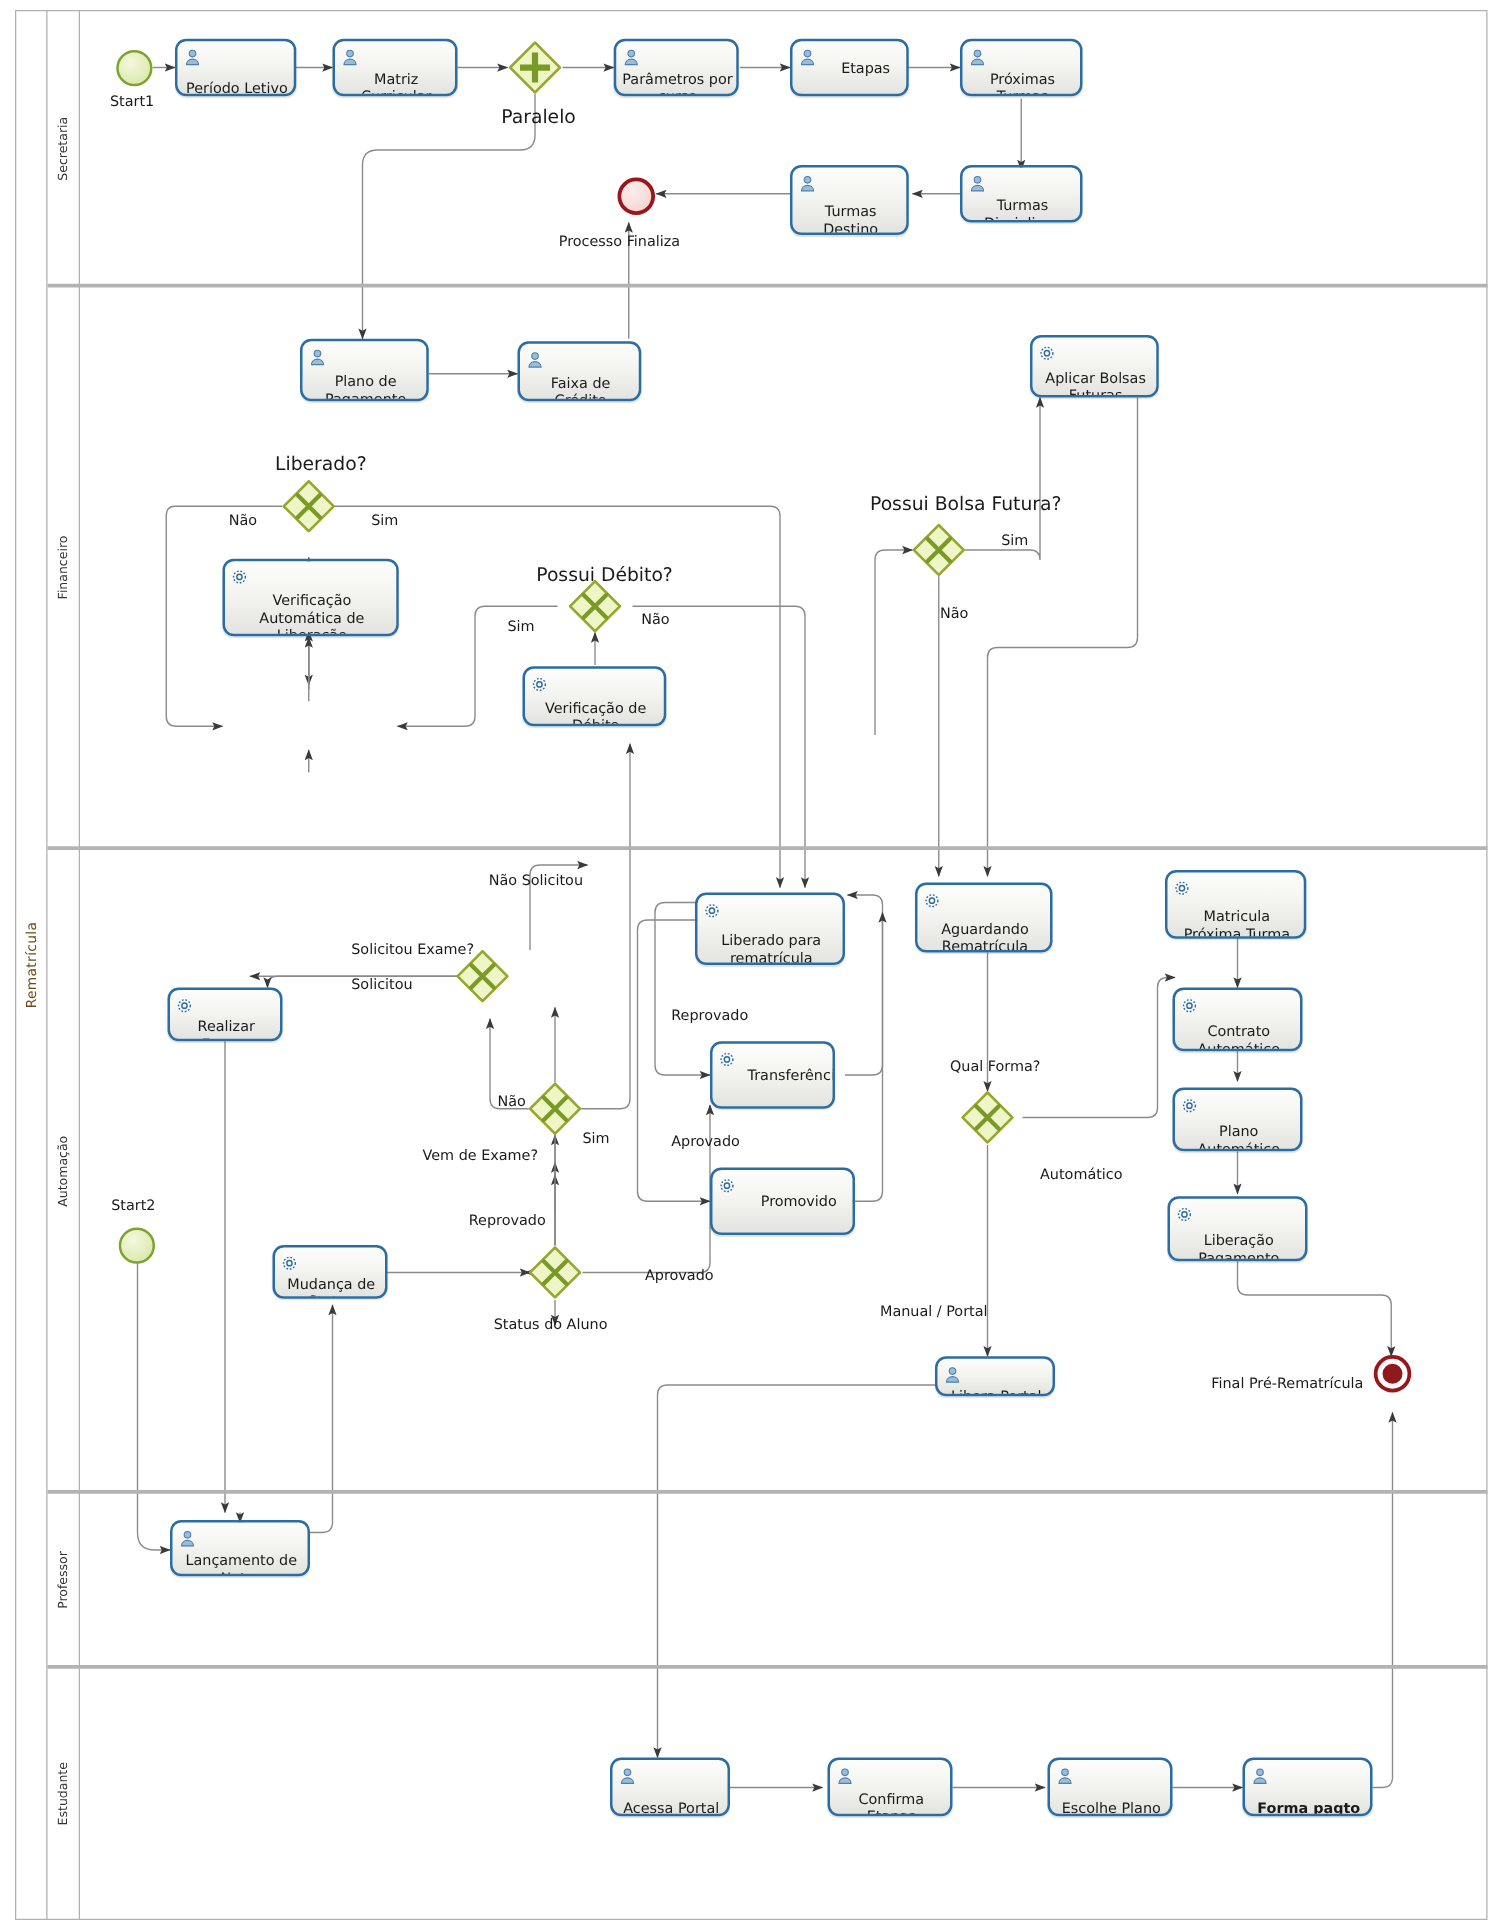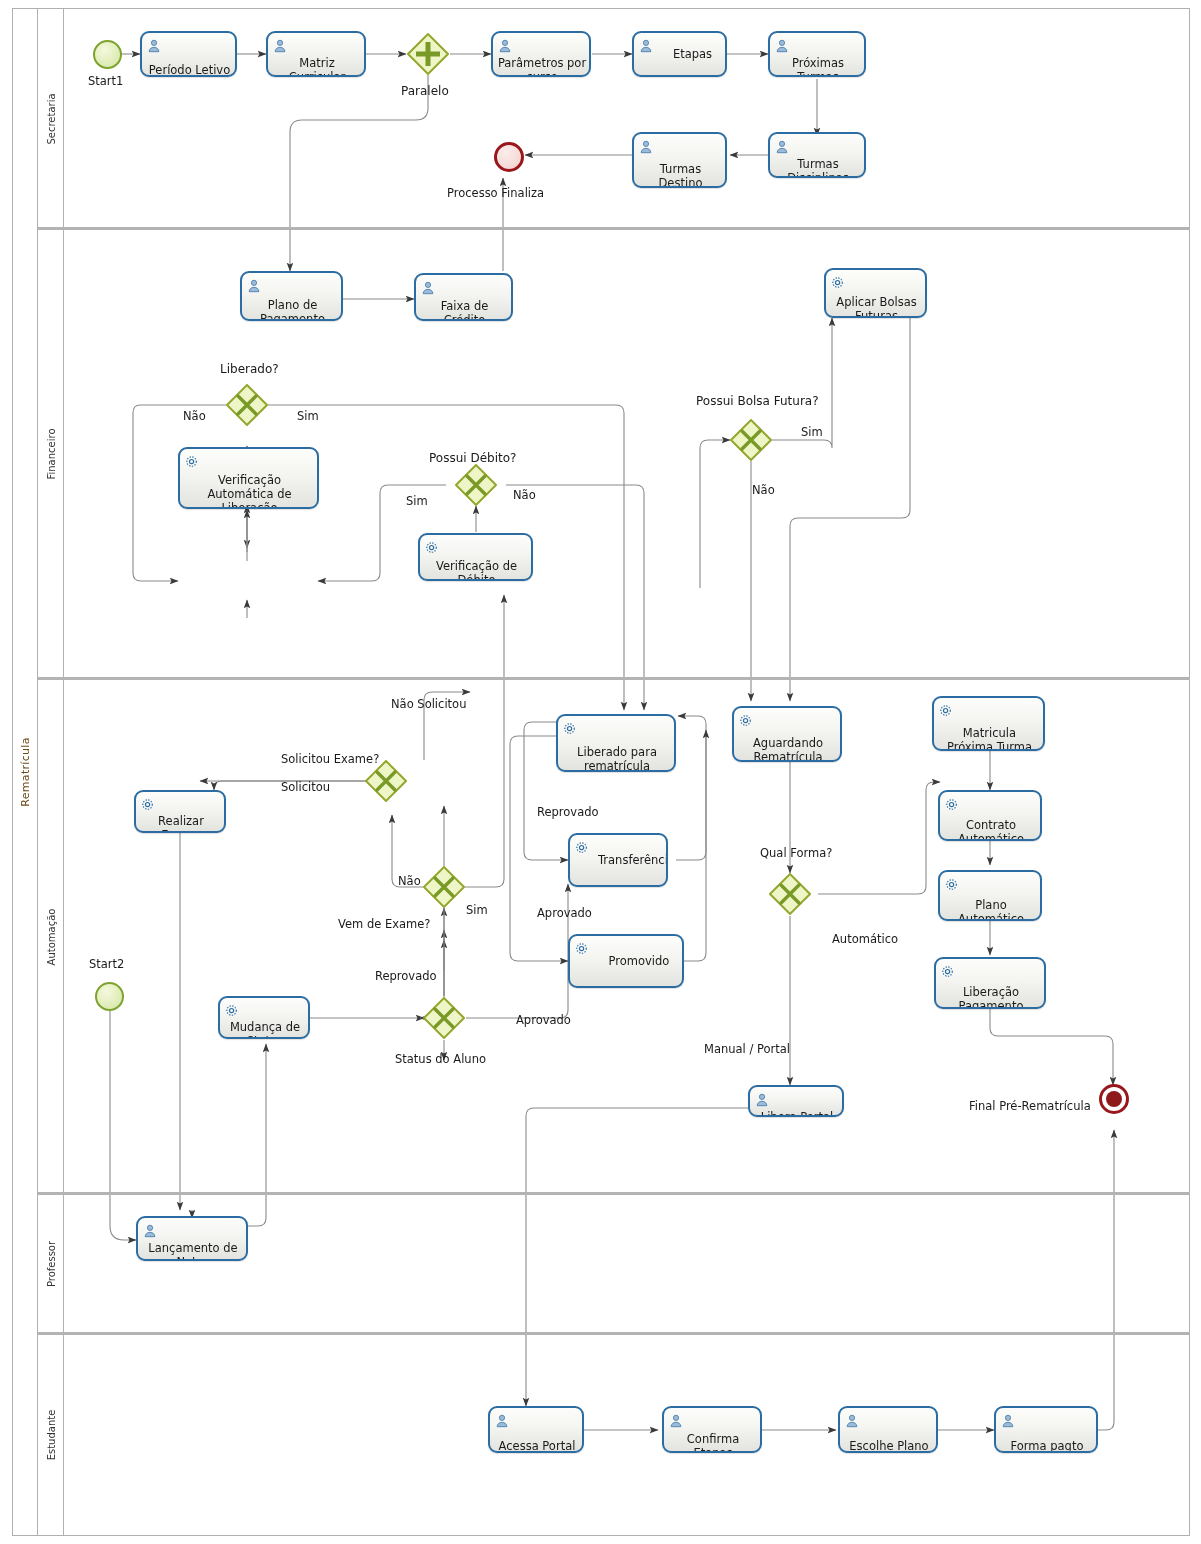--- a/index.html
+++ b/index.html
@@ -24,21 +24,21 @@
     box-shadow:0 1px 1px rgba(0,0,0,.12);overflow:hidden;}
   .task .lbl{position:absolute;left:0;right:0;top:50%;transform:translateY(-50%);
     text-align:center;font-size:11.5px;line-height:14px;color:#1a1a1a;white-space:nowrap;
     padding-left:28px;padding-right:2px;overflow:hidden;}
   .task .lbl.wrapped{white-space:normal;padding-left:4px;margin-top:16px;}
   .tico{position:absolute;left:5px;top:5px;width:14px;height:14px;}
 
   
   .gw{position:absolute;width:42px;height:42px;}
   .gw svg{display:block;}
-  .gwlabel{position:absolute;font-size:12px;color:#1a1a1a;white-space:nowrap;text-align:center;}
+  .gwlabel{position:absolute;font-size:15px;color:#1a1a1a;white-space:nowrap;text-align:center;}
 
   
   .evt{position:absolute;border-radius:50%;box-sizing:border-box;}
   .evt-start{border:2px solid #7ea32e;background:radial-gradient(circle at 38% 32%,#f4f8dd 0%,#e2eebc 55%,#d2e5a3 100%);}
   .evt-end-int{border:3px solid #99171c;background:radial-gradient(circle at 38% 32%,#fbeceb 0%,#f6dcd9 60%,#efc9c5 100%);}
   .evt-end-term{border:3px solid #99171c;background:#fff;}
   .evt-end-term i{position:absolute;left:4px;top:4px;right:4px;bottom:4px;border-radius:50%;background:#8e1a1c;display:block;}
   .evtlabel{position:absolute;font-size:11.5px;color:#1a1a1a;white-space:nowrap;}
 
   .elabel{position:absolute;font-size:11.5px;color:#1a1a1a;white-space:nowrap;}
@@ -550,21 +550,21 @@
   <div class="task" style="left:838px;top:1406px;width:100px;height:47px;">
     <span class="tico">
       <svg viewBox="0 0 16 16" width="14" height="14">
           <circle cx="8" cy="4.4" r="3" fill="#9bbbd9" stroke="#4a7fae" stroke-width="1"></circle>
           <path d="M2.5 14.5c0-3.1 2.5-5 5.5-5s5.5 1.9 5.5 5z" fill="#9bbbd9" stroke="#4a7fae" stroke-width="1"></path>
         </svg>
     </span>
     <span class="lbl wrapped">Escolhe Plano</span>
   </div>
 
-  <div class="task" style="left:994px;top:1406px;width:104px;height:47px;">
+  <div class="task" style="left:994px;top:1406px;width:104px;height:47px;font-weight:bold;">
     <span class="tico">
       <svg viewBox="0 0 16 16" width="14" height="14">
           <circle cx="8" cy="4.4" r="3" fill="#9bbbd9" stroke="#4a7fae" stroke-width="1"></circle>
           <path d="M2.5 14.5c0-3.1 2.5-5 5.5-5s5.5 1.9 5.5 5z" fill="#9bbbd9" stroke="#4a7fae" stroke-width="1"></path>
         </svg>
     </span>
     <span class="lbl wrapped">Forma pagto</span>
   </div>
 
 </div>

